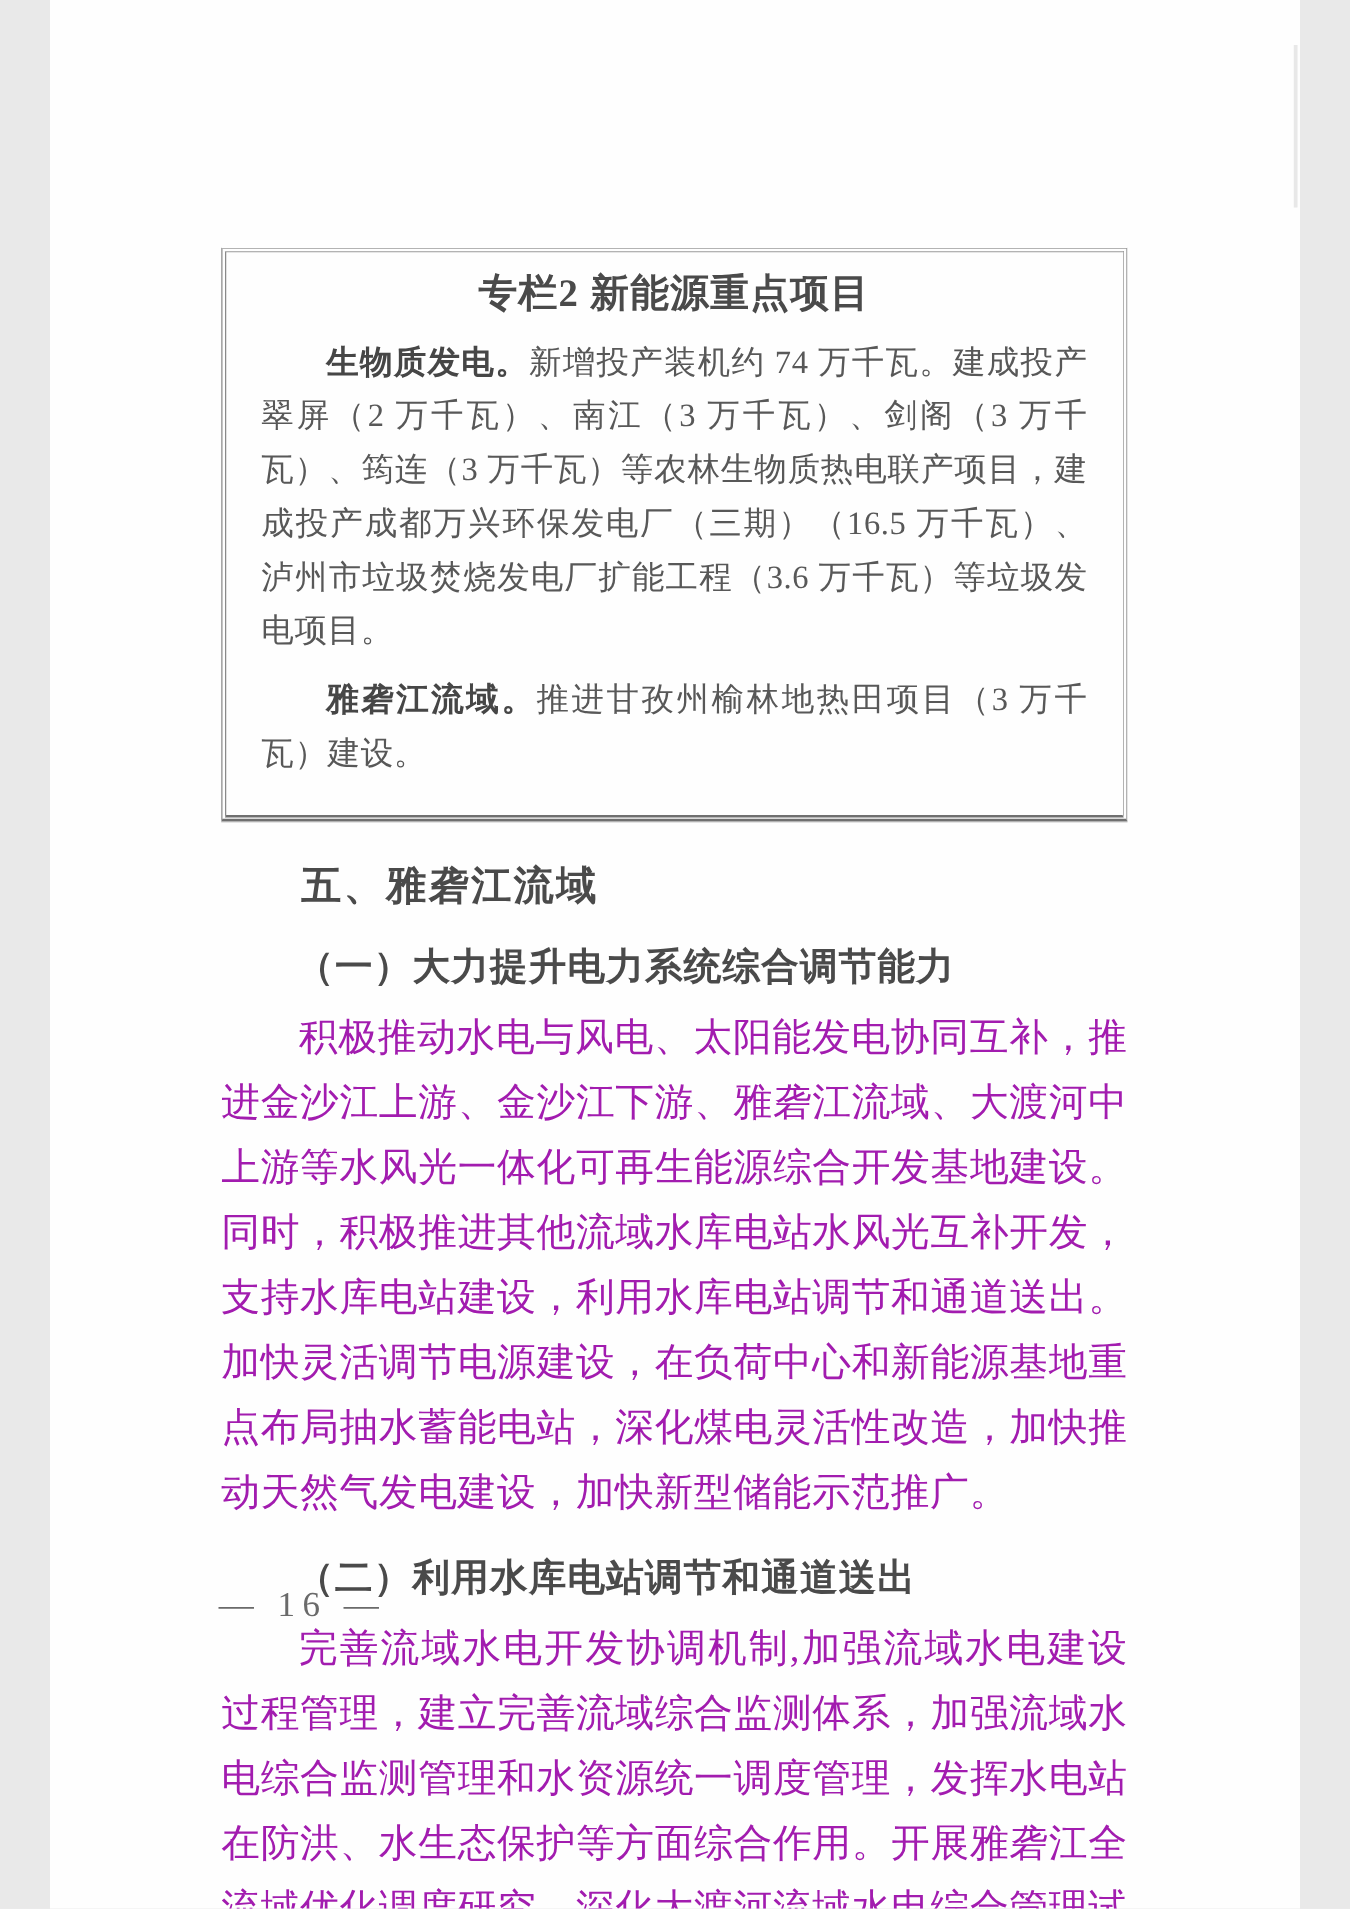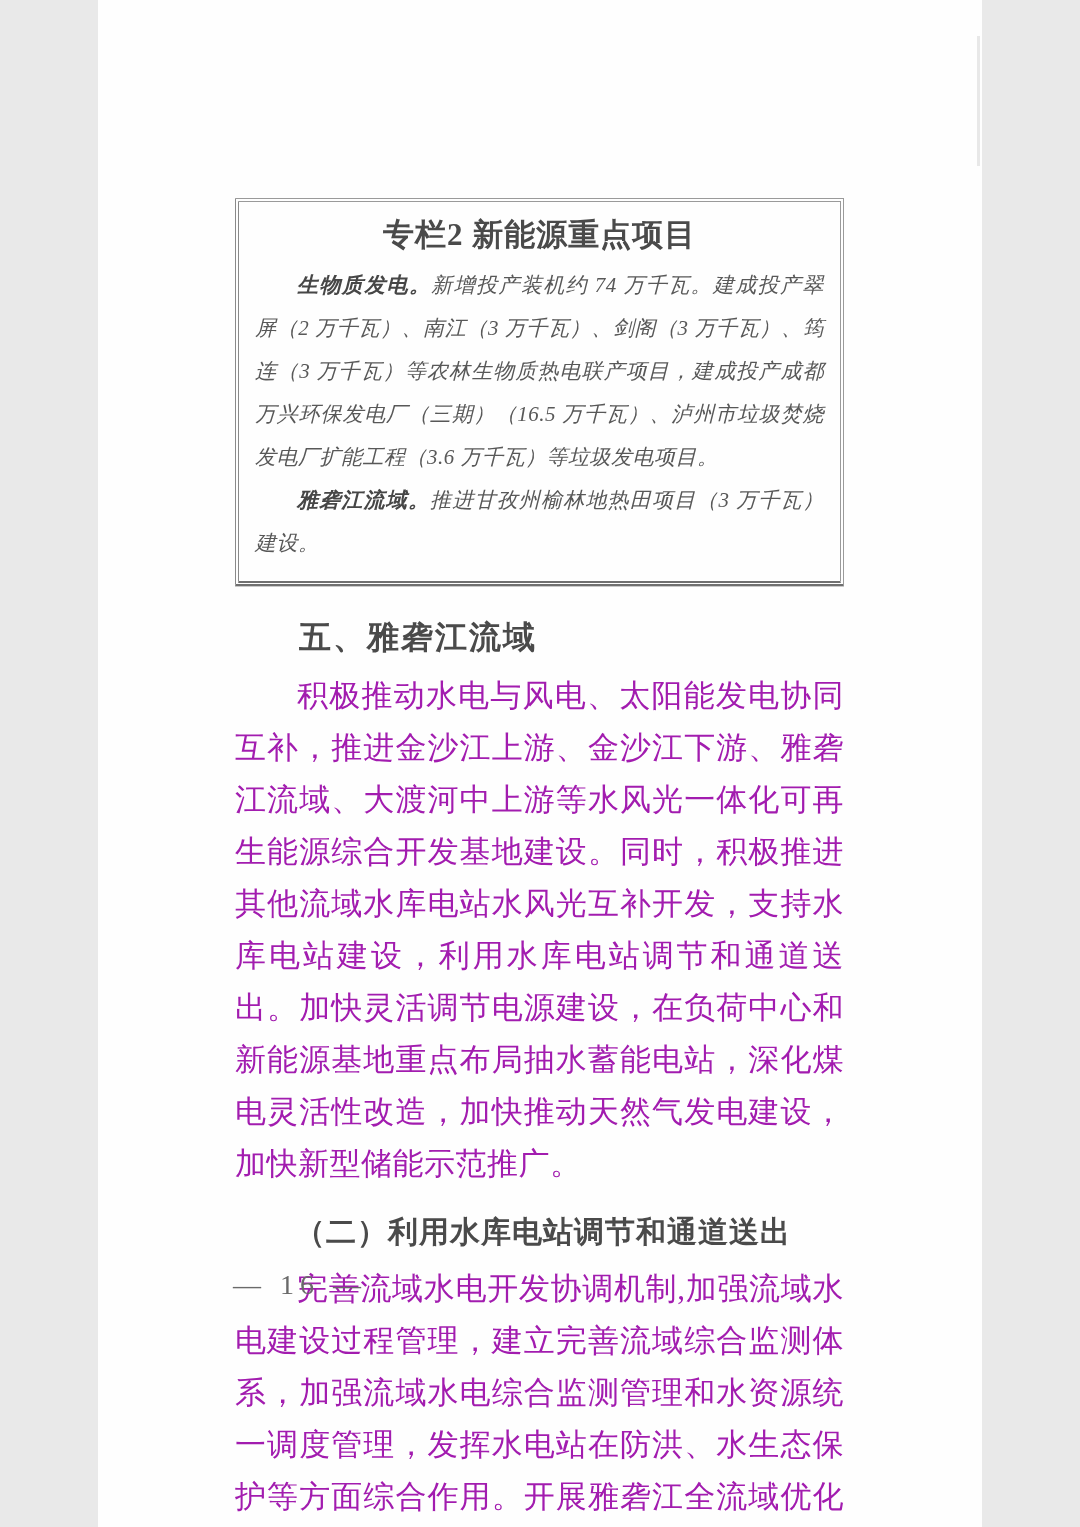--- a/index.html
+++ b/index.html
@@ -2,21 +2,21 @@
 <html><head>
 <meta charset="utf-8">
 <style>
   html, body {
     margin: 0;
     padding: 0;
     background: #e9e9e9;
   }
   .page {
     position: relative;
-    width: 884px;
+    width: 1000px;
     height: 1527px;
     margin: 0 auto;
     background: #fefefe;
     overflow: hidden;
     font-family: "Liberation Serif", "DejaVu Serif", serif;
     color: #565656;
   }
   .content {
     padding: 198px 138px 0 137px;
   }
@@ -30,28 +30,27 @@
   }
   .panel-title {
     margin: 2px 0 8px 0;
     text-align: center;
     font-size: 31px;
     font-weight: bold;
     color: #4a4a4a;
     letter-spacing: 1px;
   }
   .panel-para {
-    margin: 0;
-    font-size: 21px;
+    margin: 12px;
+    font-size: 26px;
     line-height: 43px;
     text-align: justify;
     text-indent: 2em;
     color: #585858;
     letter-spacing: 0.5px;
-    font-style: italic;
   }
   .panel-para .lead {
     font-weight: bold;
     color: #464646;
   }
   
   .sec-heading {
     margin: 30px 0 0 0;
     font-size: 32px;
     font-weight: bold;
@@ -112,20 +111,21 @@
         <span class="lead">生物质发电。</span><span>新增投产装机约 74 万千瓦。建成投产翠屏（2 万千瓦）、南江（3 万千瓦）、剑阁（3 万千瓦）、筠连（3 万千瓦）等农林生物质热电联产项目，建成投产成都万兴环保发电厂（三期）（16.5 万千瓦）、泸州市垃圾焚烧发电厂扩能工程（3.6 万千瓦）等垃圾发电项目。</span>
       </p>
 
       <p class="panel-para">
         <span class="lead">雅砻江流域。</span><span>推进甘孜州榆林地热田项目（3 万千瓦）建设。</span>
       </p>
     </section>
 
     <h1 class="sec-heading">五、雅砻江流域</h1>
 
+    <h3 class="sub-heading">（一）大力提升电力系统综合调节能力</h3>
 
     <p class="body-para">积极推动水电与风电、太阳能发电协同互补，推进金沙江上游、金沙江下游、雅砻江流域、大渡河中上游等水风光一体化可再生能源综合开发基地建设。同时，积极推进其他流域水库电站水风光互补开发，支持水库电站建设，利用水库电站调节和通道送出。加快灵活调节电源建设，在负荷中心和新能源基地重点布局抽水蓄能电站，深化煤电灵活性改造，加快推动天然气发电建设，加快新型储能示范推广。</p>
 
     <h3 class="sub-heading">（二）利用水库电站调节和通道送出</h3>
 
     <p class="body-para">完善流域水电开发协调机制,加强流域水电建设过程管理，建立完善流域综合监测体系，加强流域水电综合监测管理和水资源统一调度管理，发挥水电站在防洪、水生态保护等方面综合作用。开展雅砻江全流域优化调度研究，深化大渡河流域水电综合管理试点，探索建立流域梯级水电站信息共享和统一参与电力市场竞价的模式和机制，提升流域梯级水电站的优化调度、市场消纳和经济效益水平。建立梯级水电站联合调度效益</p>
   </div>
 
   <div class="page-footer">— 16 —</div>
 </div>

